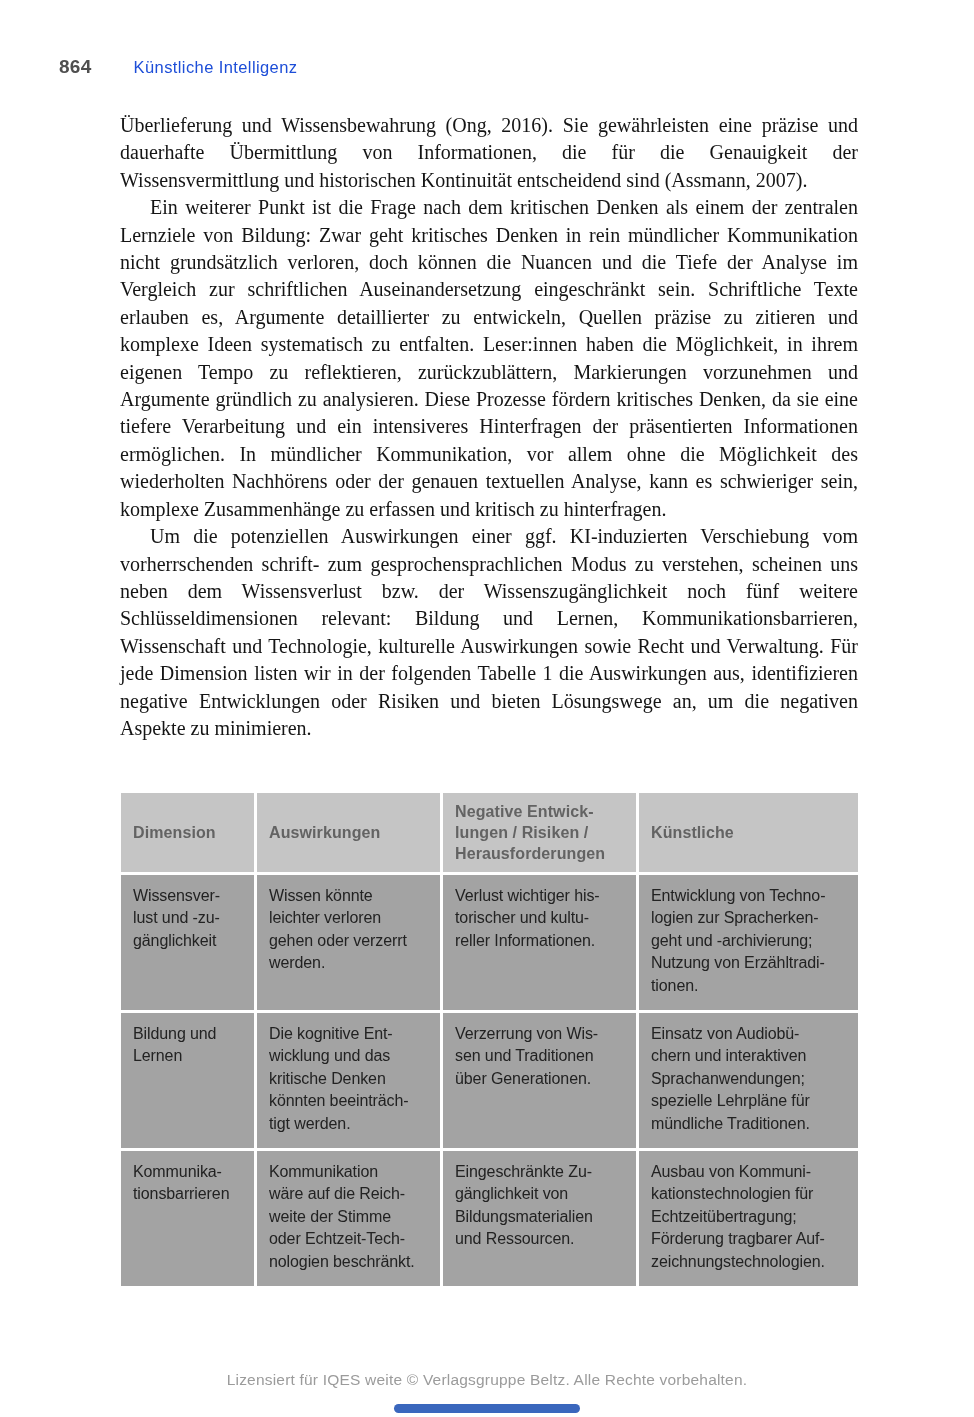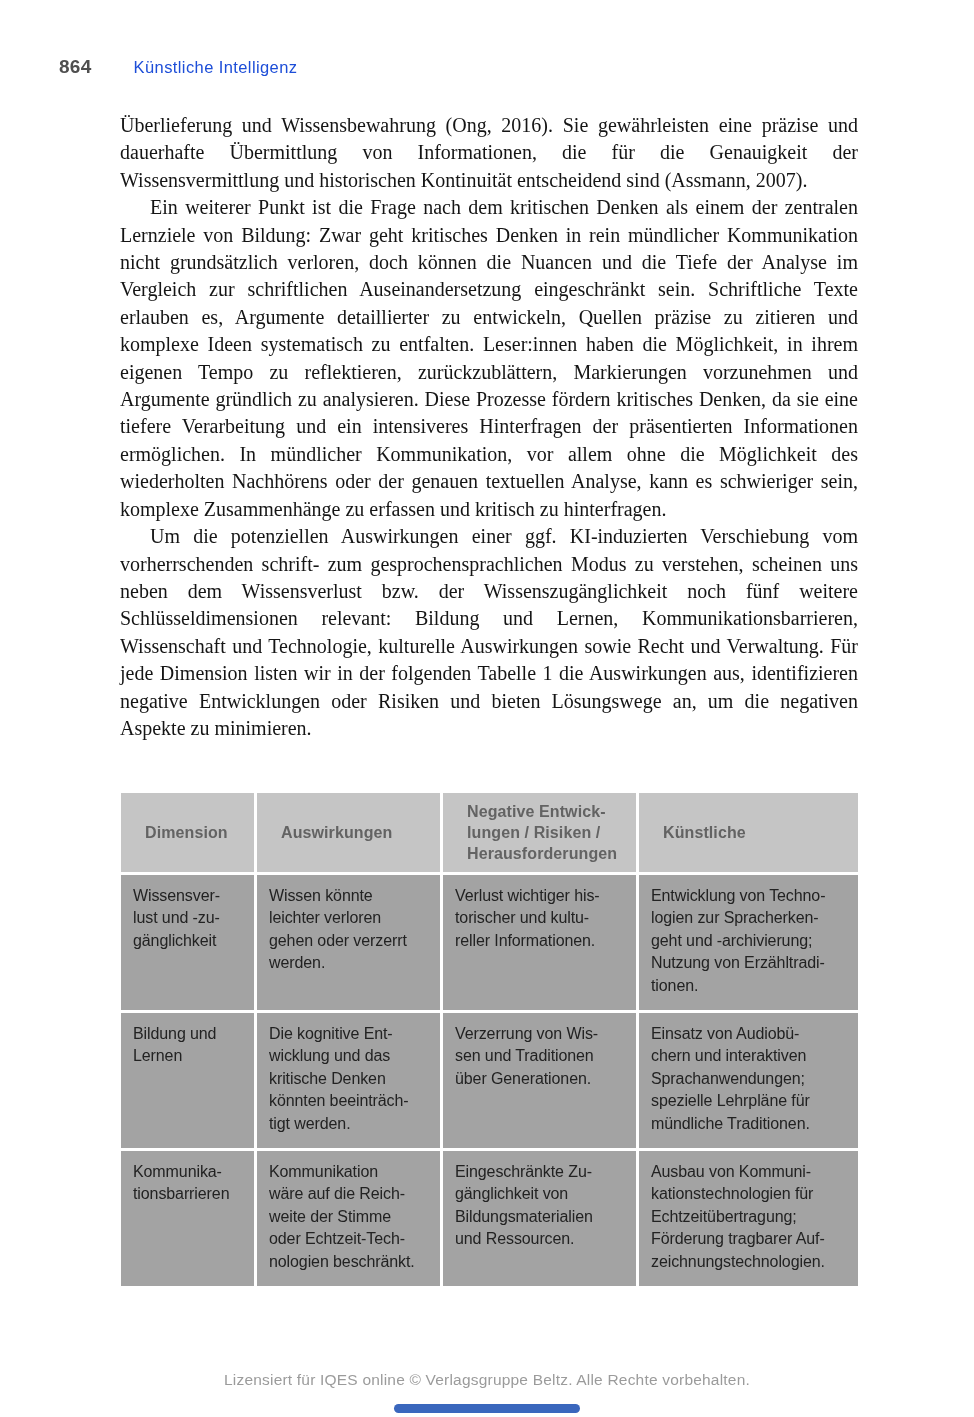--- a/index.html
+++ b/index.html
@@ -28,21 +28,21 @@
   
   .dim-table{
     position:absolute;top:793px;left:121px;width:737px;
     display:grid;grid-template-columns:133px 183px 193px 219px;
     column-gap:3px;row-gap:3px;
     font-family:"Liberation Sans", sans-serif;
   }
   .th{
     background:#c5c5c5;color:#636363;font-weight:bold;
     font-size:16px;line-height:21px;
-    padding:8px 10px 8px 24px;
+    padding:8px 10px 8px 12px;
     display:flex;align-items:center;
     white-space:pre-line;letter-spacing:.1px;
   }
   .td{
     background:#a3a3a3;color:#222222;
     font-size:16px;line-height:22.4px;
     padding:10px 8px 13px 12px;
     white-space:pre-line;letter-spacing:-0.1px;
   }
 
@@ -122,14 +122,14 @@
 gänglichkeit von
 Bildungsmaterialien
 und Ressourcen.</div>
   <div class="td">Ausbau von Kommuni-
 kationstechnologien für
 Echtzeitübertragung;
 Förderung tragbarer Auf-
 zeichnungstechnologien.</div>
 </div>
 
-<div class="license-footer">Lizensiert für IQES online © Verlagsgruppe Beltz. Alle Rechte vorbehalten.</div>
+<div class="license-footer">Lizensiert für IQES weite © Verlagsgruppe Beltz. Alle Rechte vorbehalten.</div>
 <div class="bottom-bar"></div>
 
 </body></html>

